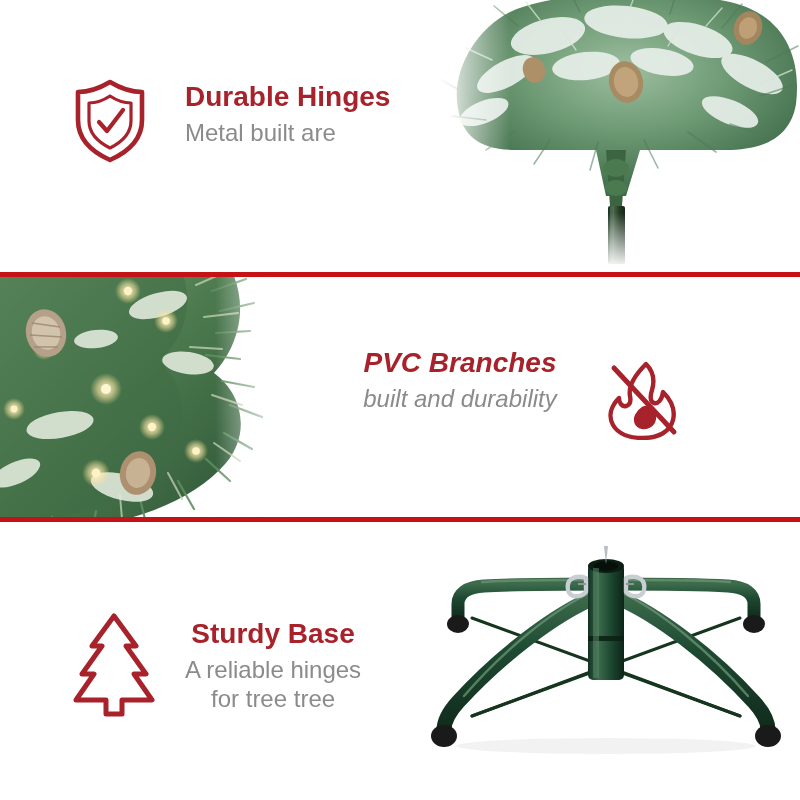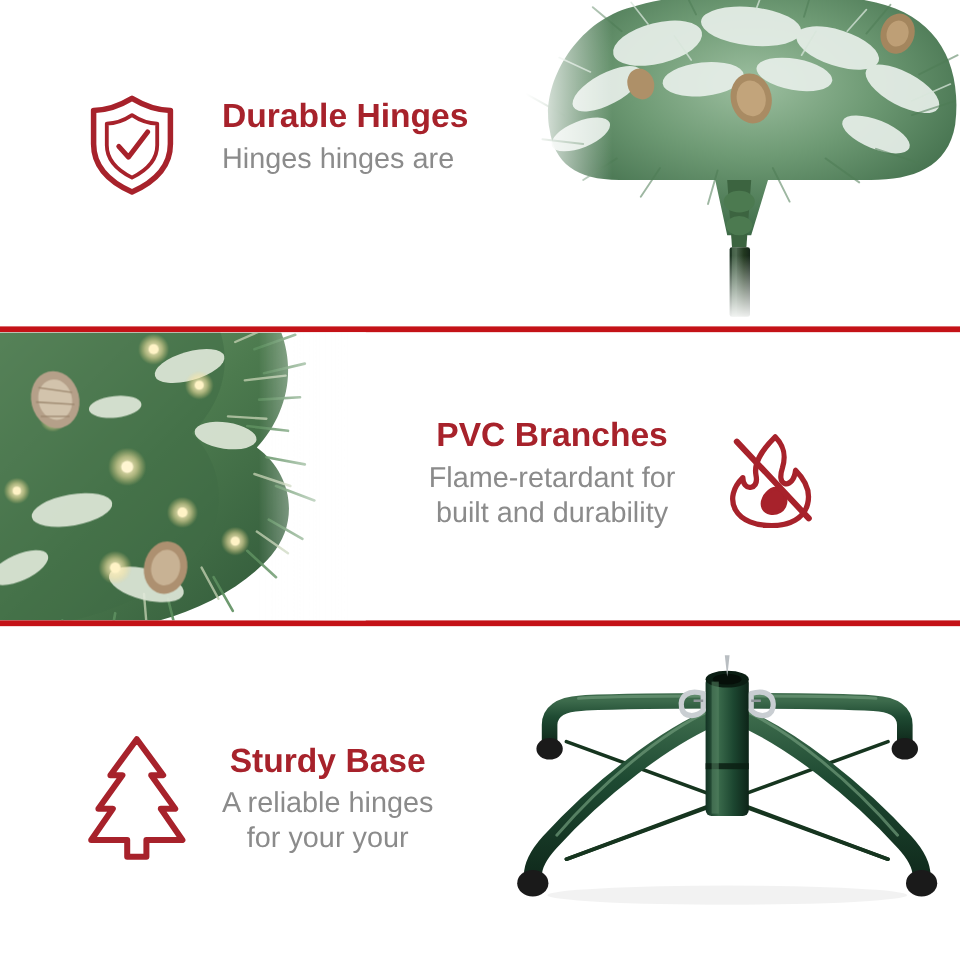--- a/index.html
+++ b/index.html
@@ -56,21 +56,21 @@
   .feature-desc {
     color: #8B8B8B;
     font-size: 24px;
     font-weight: normal;
     line-height: 29px;
     margin: 0;
   }
   .feature-desc span { display: block; white-space: nowrap; }
 
   #text-hinges { left: 185px; top: 80px; text-align: left; }
-  #text-pvc    { left: 336px; top: 346px; text-align: center; width: 248px; }
+  #text-pvc    { left: 336px; top: 346px; text-align: center; width: 248px; font-style: italic; }
   #text-base   { left: 185px; top: 617px; text-align: center; }
 
   
   .feature-icon { position: absolute; }
   #icon-shield { left: 74px; top: 78px;  width: 72px; height: 86px; }
   #icon-flame  { left: 606px; top: 360px; width: 74px; height: 80px; }
   #icon-tree   { left: 72px;  top: 612px; width: 84px; height: 106px; }
 
   
   .photo { position: absolute; overflow: hidden; }
@@ -186,21 +186,21 @@
           <path d="M15,25 C22,25 30,22 36,18 C42,22 50,25 57,25 L57,43
                    C57,56 48,64 36,70 C24,64 15,56 15,43 Z" stroke-width="3.2"></path>
           <path d="M25,44 L33,53 L49,32" stroke-width="4.2"></path>
         </g>
       </svg>
     </div>
 
     <div class="feature-text" id="text-hinges">
       <div class="feature-title">Durable Hinges</div>
       <div class="feature-desc">
-        <span>Hinges hinges are</span>
+        <span>Metal built are</span>
       </div>
     </div>
   </div>
 
   <div class="divider" id="divider-1"></div>
 
   <div class="panel" id="panel-pvc">
 
     <div class="photo" id="photo-branches" style="top:0;left:0;">
       <svg width="305" height="240" viewBox="0 0 305 240" xmlns="http://www.w3.org/2000/svg">
@@ -271,21 +271,20 @@
           <ellipse cx="138" cy="196" rx="18" ry="22" fill="#AD9070" transform="rotate(12 138 196)"></ellipse>
           <ellipse cx="138" cy="196" rx="12" ry="15" fill="#C8B294" transform="rotate(12 138 196)"></ellipse>
         </g>
       </svg>
       <div class="fade-right"></div>
     </div>
 
     <div class="feature-text" id="text-pvc" style="top:69px;">
       <div class="feature-title">PVC Branches</div>
       <div class="feature-desc">
-        <span>Flame-retardant for</span>
         <span>built and durability</span>
       </div>
     </div>
 
     <div class="feature-icon" id="icon-flame" style="top:83px;">
       <svg width="74" height="80" viewBox="0 0 74 80" xmlns="http://www.w3.org/2000/svg">
         <g fill="none" stroke="#A7222B" stroke-width="4.4" stroke-linecap="round" stroke-linejoin="round">
           <path d="M40,4 C28,16 22,26 24,36 C25,41 24,45 20,46 C16,47 13,43 13,38
                    C5,46 2,56 7,65 C12,74 24,78 37,78 C52,78 64,72 67,60
                    C70,48 63,38 57,32 C56,40 52,44 48,43 C44,42 44,36 46,30
@@ -377,18 +376,18 @@
                    L50,88 L50,102 L34,102 L34,88 L4,88
                    L22,62 L10,62 L30,34 L20,34 Z"></path>
         </g>
       </svg>
     </div>
 
     <div class="feature-text" id="text-base" style="top:95px;">
       <div class="feature-title">Sturdy Base</div>
       <div class="feature-desc">
         <span>A reliable hinges</span>
-        <span>for your your</span>
+        <span>for tree tree</span>
       </div>
     </div>
   </div>
 
 </div>
 
 </body></html>

